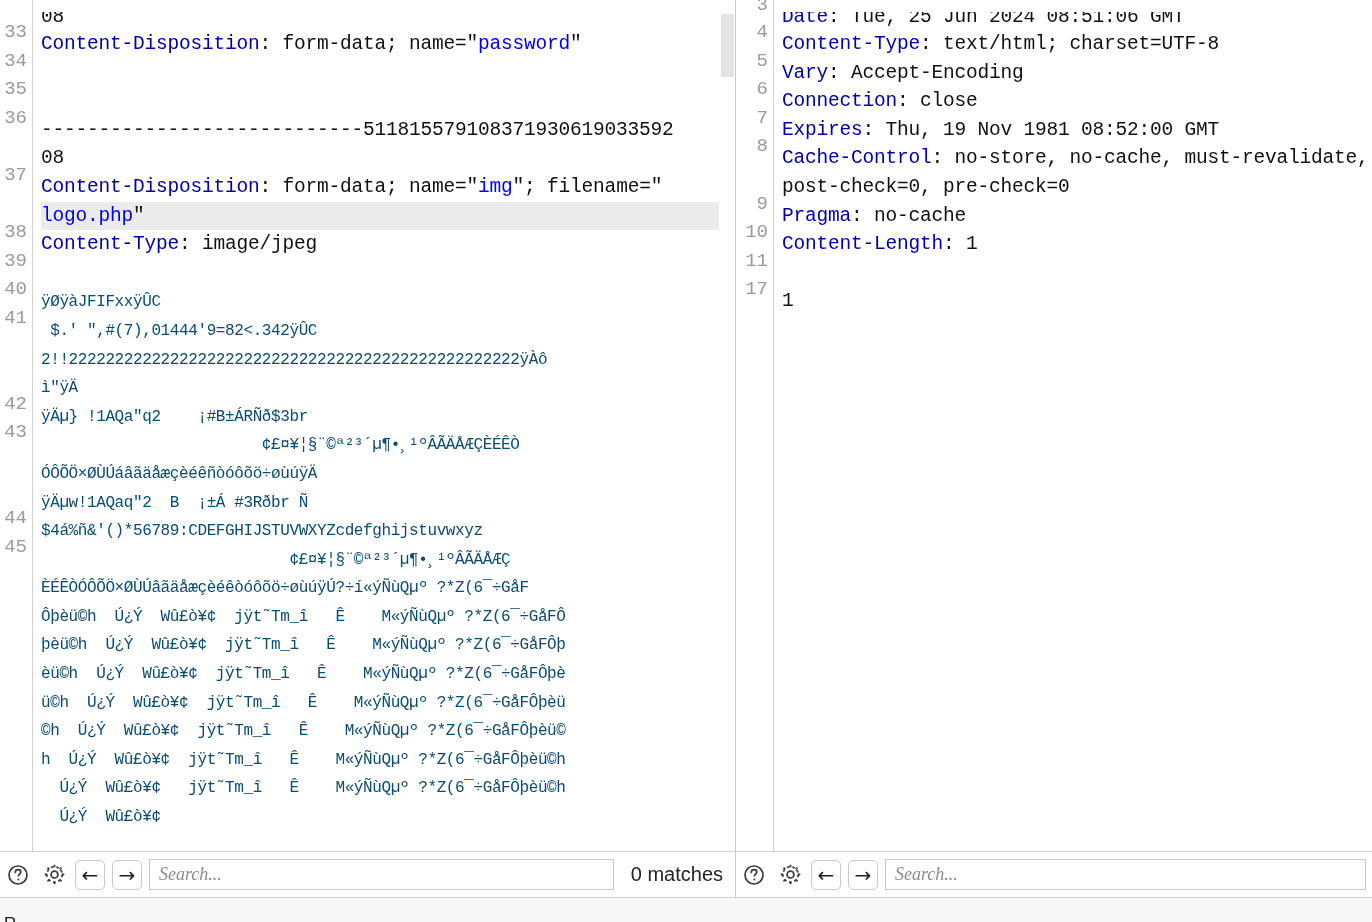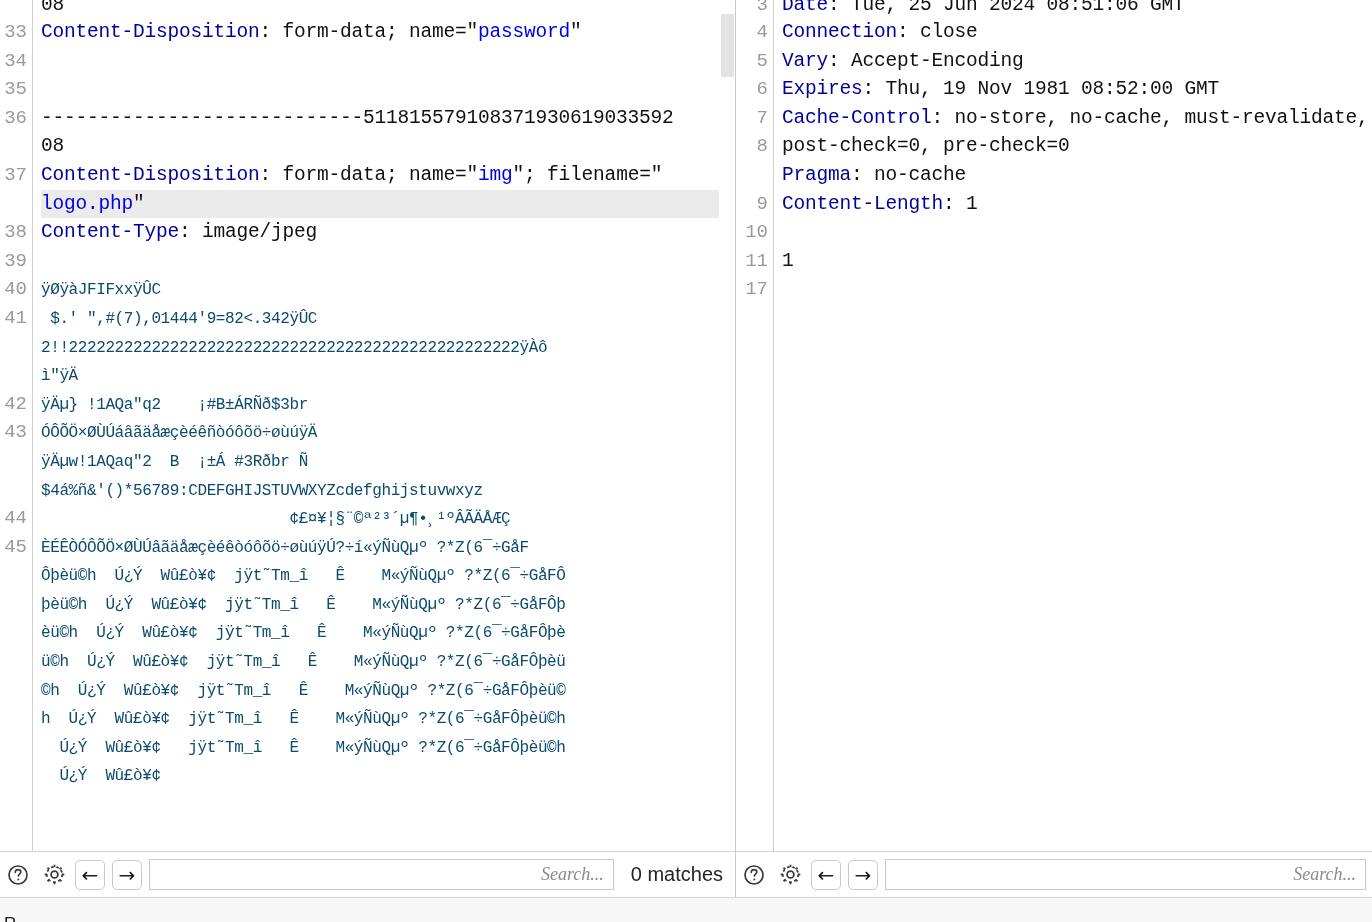--- a/index.html
+++ b/index.html
@@ -68,20 +68,21 @@
     font-family: "Liberation Mono", monospace;
     font-size: 19px;
   }
   .gutter .ln.blank { color: transparent; }
 
   .code {
     flex: 1 1 auto;
     padding-left: 8px;
     overflow: hidden;
     position: relative;
+    margin-top: 12px;
   }
 
   .code .row {
     height: 28.6px;
     line-height: 28.6px;
     white-space: pre;
     font-family: "Liberation Mono", monospace;
     font-size: 19.5px;
     color: #1a1a1a;
     letter-spacing: -0.2px;
@@ -148,21 +149,20 @@
     height: 31px;
     border: 1px solid #c9c9c9;
     background: #ffffff;
     padding: 0 9px;
     font-family: "Liberation Serif", serif;
     font-style: italic;
     font-size: 18px;
     color: #8b8b8b;
     outline: none;
     min-width: 0;
-    text-align: right;
   }
   .search-input::placeholder { color: #8b8b8b; font-style: italic; }
   .matches {
     font-family: "Liberation Sans", sans-serif;
     font-size: 20px;
     color: #232323;
     white-space: nowrap;
     padding: 0 6px 0 10px;
   }
 
@@ -237,20 +237,21 @@
             <div class="row"><span class="plain">08</span></div>
             <div class="row"><span class="hdr">Content-Disposition</span><span class="val">: form-data; name="</span><span class="str">img</span><span class="val">"; filename="</span></div>
             <div class="row hl"><span class="str">logo.php</span><span class="val">"</span></div>
             <div class="row"><span class="hdr">Content-Type</span><span class="val">: image/jpeg</span></div>
             <div class="row"><span class="val"></span></div>
             <div class="row"><span class="bin">ÿØÿàJFIFxxÿÛC</span></div>
             <div class="row"><span class="bin"> $.' ",#(7),01444'9=82&lt;.342ÿÛC</span></div>
             <div class="row"><span class="bin">2!!2222222222222222222222222222222222222222222222222ÿÀô</span></div>
             <div class="row"><span class="bin">ì"ÿÄ</span></div>
             <div class="row"><span class="bin">ÿÄµ} !1AQa"q2    ¡#B±ÁRÑð$3br</span></div>
+            <div class="row"><span class="bin">                        ¢£¤¥¦§¨©ª²³´µ¶•¸¹ºÂÃÄÅÆÇÈÉÊÒ</span></div>
             <div class="row"><span class="bin">ÓÔÕÖ×ØÙÚáâãäåæçèéêñòóôõö÷øùúÿÄ</span></div>
             <div class="row"><span class="bin">ÿÄµw!1AQaq"2  B  ¡±Á #3Rðbr Ñ</span></div>
             <div class="row"><span class="bin">$4á%ñ&amp;'()*56789:CDEFGHIJSTUVWXYZcdefghijstuvwxyz</span></div>
             <div class="row"><span class="bin">                           ¢£¤¥¦§¨©ª²³´µ¶•¸¹ºÂÃÄÅÆÇ</span></div>
             <div class="row"><span class="bin">ÈÉÊÒÓÔÕÖ×ØÙÚâãäåæçèéêòóôõö÷øùúÿÚ?÷í«ýÑùQµº ?*Z(6¯÷GåF</span></div>
             <div class="row"><span class="bin">Ôþèü©h  Ú¿Ý  Wû£ò¥¢  jÿt˜Tm_î   Ê    M«ýÑùQµº ?*Z(6¯÷GåFÔ</span></div>
             <div class="row"><span class="bin">þèü©h  Ú¿Ý  Wû£ò¥¢  jÿt˜Tm_î   Ê    M«ýÑùQµº ?*Z(6¯÷GåFÔþ</span></div>
             <div class="row"><span class="bin">èü©h  Ú¿Ý  Wû£ò¥¢  jÿt˜Tm_î   Ê    M«ýÑùQµº ?*Z(6¯÷GåFÔþè</span></div>
             <div class="row"><span class="bin">ü©h  Ú¿Ý  Wû£ò¥¢  jÿt˜Tm_î   Ê    M«ýÑùQµº ?*Z(6¯÷GåFÔþèü</span></div>
             <div class="row"><span class="bin">©h  Ú¿Ý  Wû£ò¥¢  jÿt˜Tm_î   Ê    M«ýÑùQµº ?*Z(6¯÷GåFÔþèü©</span></div>
@@ -297,22 +298,23 @@
             <span class="ln">7</span>
             <span class="ln">8</span>
             <span class="ln blank">&nbsp;</span>
             <span class="ln">9</span>
             <span class="ln">10</span>
             <span class="ln">11</span>
             <span class="ln">17</span>
           </div>
         <div class="code" id="res-code">
             <div class="row clip-top"><span class="hdr">Date</span><span class="val">: Tue, 25 Jun 2024 08:51:06 GMT</span></div>
+            <div class="row"><span class="hdr">Content-Type</span><span class="val">: text/html; charset=UTF-8</span></div>
+            <div class="row"><span class="hdr">Vary</span><span class="val">: Accept-Encoding</span></div>
             <div class="row"><span class="hdr">Connection</span><span class="val">: close</span></div>
-            <div class="row"><span class="hdr">Vary</span><span class="val">: Accept-Encoding</span></div>
             <div class="row"><span class="hdr">Expires</span><span class="val">: Thu, 19 Nov 1981 08:52:00 GMT</span></div>
             <div class="row"><span class="hdr">Cache-Control</span><span class="val">: no-store, no-cache, must-revalidate,</span></div>
             <div class="row"><span class="val">post-check=0, pre-check=0</span></div>
             <div class="row"><span class="hdr">Pragma</span><span class="val">: no-cache</span></div>
             <div class="row"><span class="hdr">Content-Length</span><span class="val">: 1</span></div>
             <div class="row"><span class="val"></span></div>
             <div class="row"><span class="plain">1</span></div>
           </div>
       </div>
 

